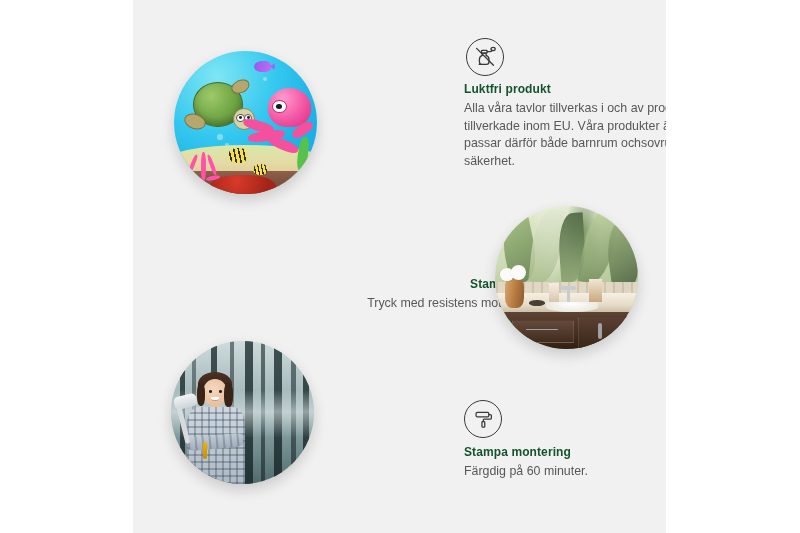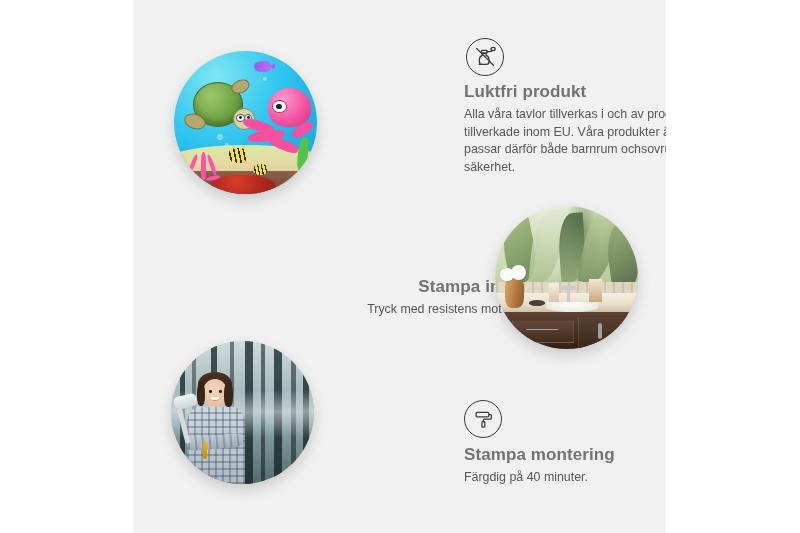--- a/index.html
+++ b/index.html
@@ -267,23 +267,23 @@
   .icon-circle {
     width: 38px; height: 38px;
     border: 1.6px solid #3a3a3a;
     border-radius: 50%;
     display: flex; align-items: center; justify-content: center;
     box-sizing: border-box;
   }
   .icon-circle svg { display: block; }
 
   .f-title {
-    font-size: 17px;
+    font-size: 12px;
     font-weight: bold;
-    color: #737373;
+    color: #14532d;
     margin: 6px 0 4px 0;
     letter-spacing: .1px;
     white-space: nowrap;
   }
   .f-desc {
     font-size: 12.4px;
     line-height: 1.42;
     color: #58585a;
     margin: 0;
   }
@@ -453,17 +453,17 @@
       <div class="icon-row">
         <div class="icon-circle">
           <svg width="25" height="25" viewBox="0 0 26 26" fill="none" stroke="#3a3a3a" stroke-width="1.3" stroke-linecap="round" stroke-linejoin="round">
             <rect x="5.3" y="5.6" width="13.2" height="4.6" rx="1.2"></rect>
             <path d="M18.5 7.9h1.7c.6 0 1 .4 1 1v2.6c0 .6-.4 1-1 1h-6.4c-.6 0-1 .4-1 1v1.6"></path>
             <rect x="11.4" y="15.1" width="2.9" height="5.9" rx="0.8"></rect>
           </svg>
         </div>
       </div>
       <div class="f-title">Stampa montering</div>
-      <p class="f-desc">Färgdig på 40 minuter.</p>
+      <p class="f-desc">Färgdig på 60 minuter.</p>
     </div>
 
   </div>
 </div>
 
 </body></html>

